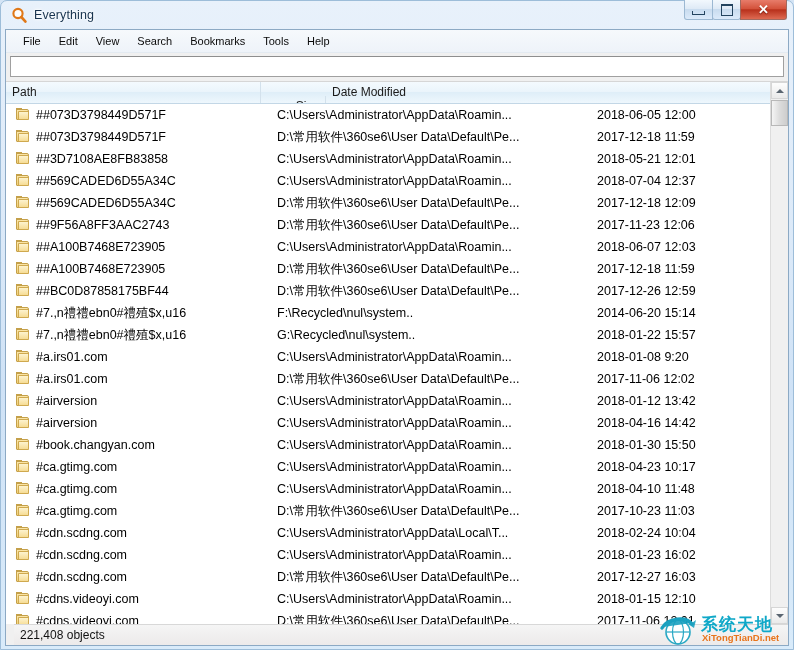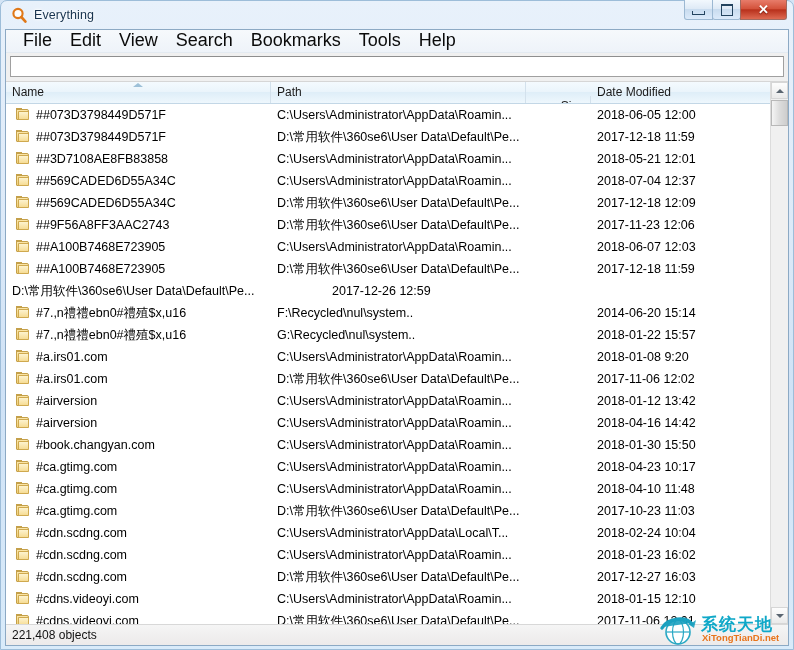--- a/index.html
+++ b/index.html
@@ -89,21 +89,21 @@
   #menubar {
     height: 22px;
     background: linear-gradient(to bottom,#f6f9fc,#eef3f9);
     display: flex;
     align-items: center;
     padding-left: 8px;
     flex: 0 0 auto;
     border-bottom: 1px solid #e3eaf1;
   }
   .menu-item {
-    font-size: 18px;
+    font-size: 11px;
     color: #0a0a0a;
     padding: 2px 9px 3px 9px;
     cursor: default;
   }
 
   
   #searchbar {
     flex: 0 0 auto;
     padding: 3px 4px 4px 4px;
     background: #f0f0f0;
@@ -271,20 +271,21 @@
   #statusbar {
     flex: 0 0 auto;
     height: 20px;
     background: linear-gradient(to bottom,#f5f5f5,#eceaea);
     border-top: 1px solid #d8d8d8;
     display: flex;
     align-items: center;
     padding-left: 6px;
     font-size: 12px;
     color: #111;
+    margin-left: 8px;
   }
 
   
   #watermark {
     position: absolute;
     right: 4px; bottom: 2px;
     width: 132px; height: 34px;
     z-index: 20;
     pointer-events: none;
   }
@@ -350,24 +351,20 @@
       <div class="menu-item">Help</div>
     </div>
 
     <div id="searchbar">
       <input id="search-input" type="text" placeholder="" style="">
     </div>
 
     <div id="listview">
 
       <div id="header-row">
-        <div id="col-name" class="hcell sorted">
-          <span class="sort-arrow"></span>
-          <span>Name</span>
-        </div>
         <div id="col-path" class="hcell">
           <span>Path</span>
         </div>
         <div id="col-size" class="hcell right">
           <span>Size</span>
         </div>
         <div id="col-date" class="hcell">
           <span>Date Modified</span>
         </div>
       </div>
@@ -472,20 +469,28 @@
                   <span class="back"></span>
                   <span class="front"></span>
                 </span>
                 <span>##A100B7468E723905</span>
               </div>
               <div class="cell c-path">D:\常用软件\360se6\User Data\Default\Pe...</div>
               <div class="cell c-size"></div>
               <div class="cell c-date">2017-12-18 11:59</div>
             </div>
             <div class="row">
+              <div class="cell c-name">
+                <span class="folder-ic">
+                  <span class="tab"></span>
+                  <span class="back"></span>
+                  <span class="front"></span>
+                </span>
+                <span>##BC0D87858175BF44</span>
+              </div>
               <div class="cell c-path">D:\常用软件\360se6\User Data\Default\Pe...</div>
               <div class="cell c-size"></div>
               <div class="cell c-date">2017-12-26 12:59</div>
             </div>
             <div class="row">
               <div class="cell c-name">
                 <span class="folder-ic">
                   <span class="tab"></span>
                   <span class="back"></span>
                   <span class="front"></span>

